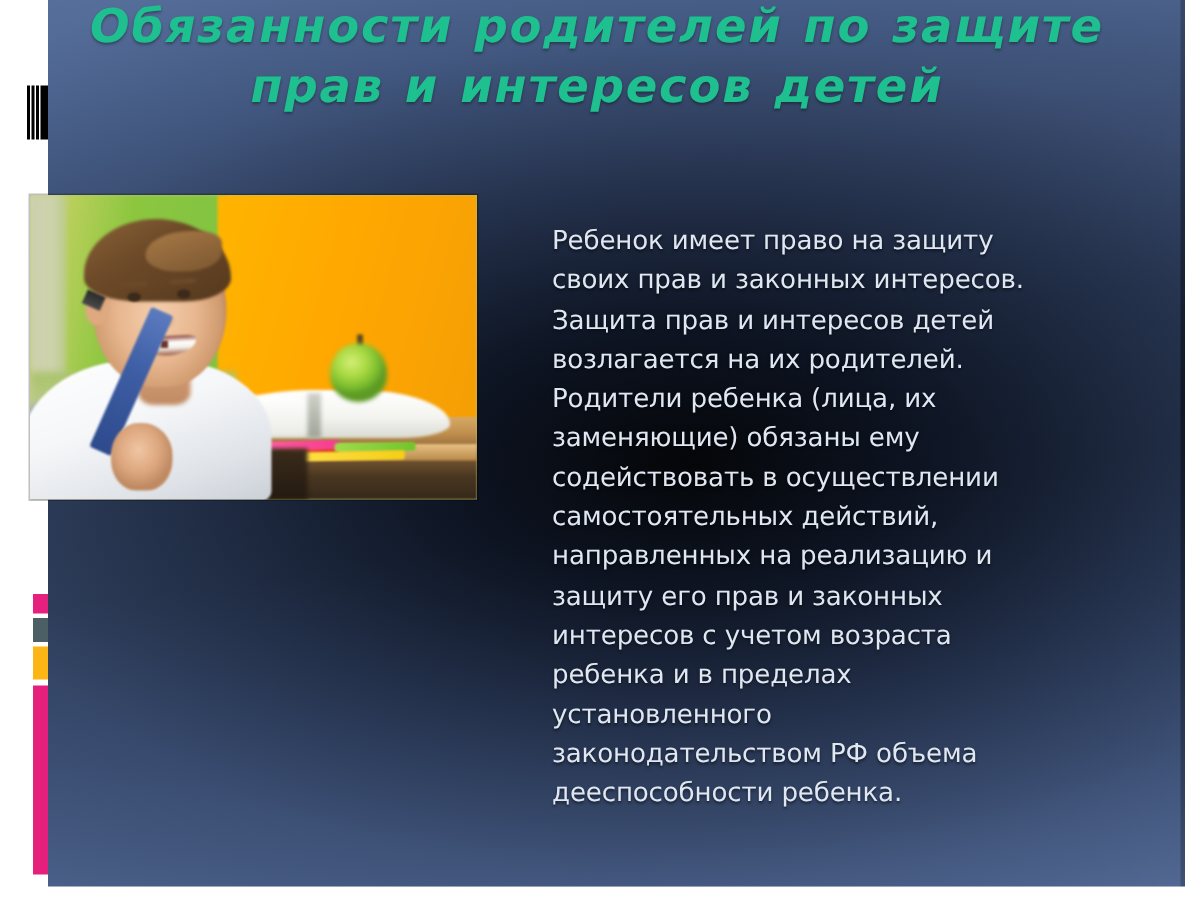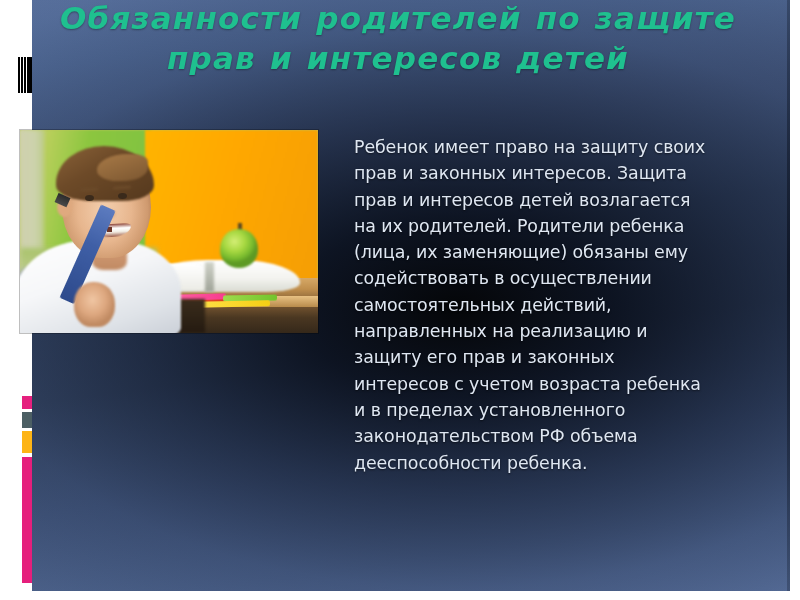--- a/index.html
+++ b/index.html
@@ -295,21 +295,21 @@
     top: 130px;
     width: 360px;
     color: #dfe7f2;
     font-family: "DejaVu Sans", sans-serif;
     font-size: 17.4px;
     line-height: 26.3px;
     letter-spacing: -0.1px;
     z-index: 4;
     text-shadow: 0 1px 2px rgba(0,0,0,0.55);
   }
-  #body-text p { margin: 4px; }
+  #body-text p { margin: 18px; }
 </style>
 </head>
 <body>
 
 <div id="canvas">
 
   <div id="slide">
     <div id="slide-rightedge"></div>
   </div>
 

